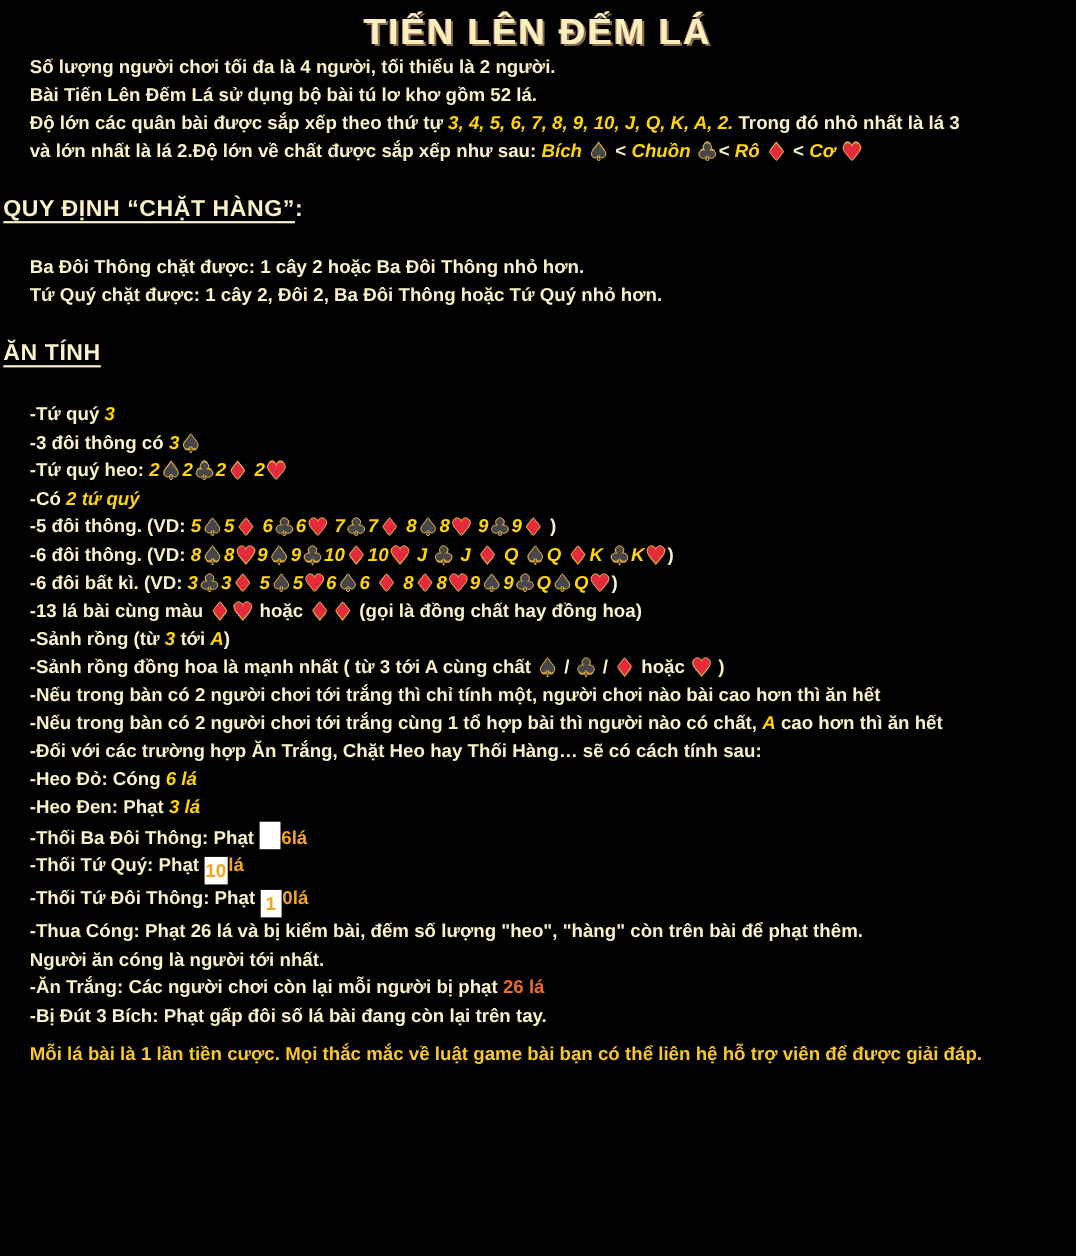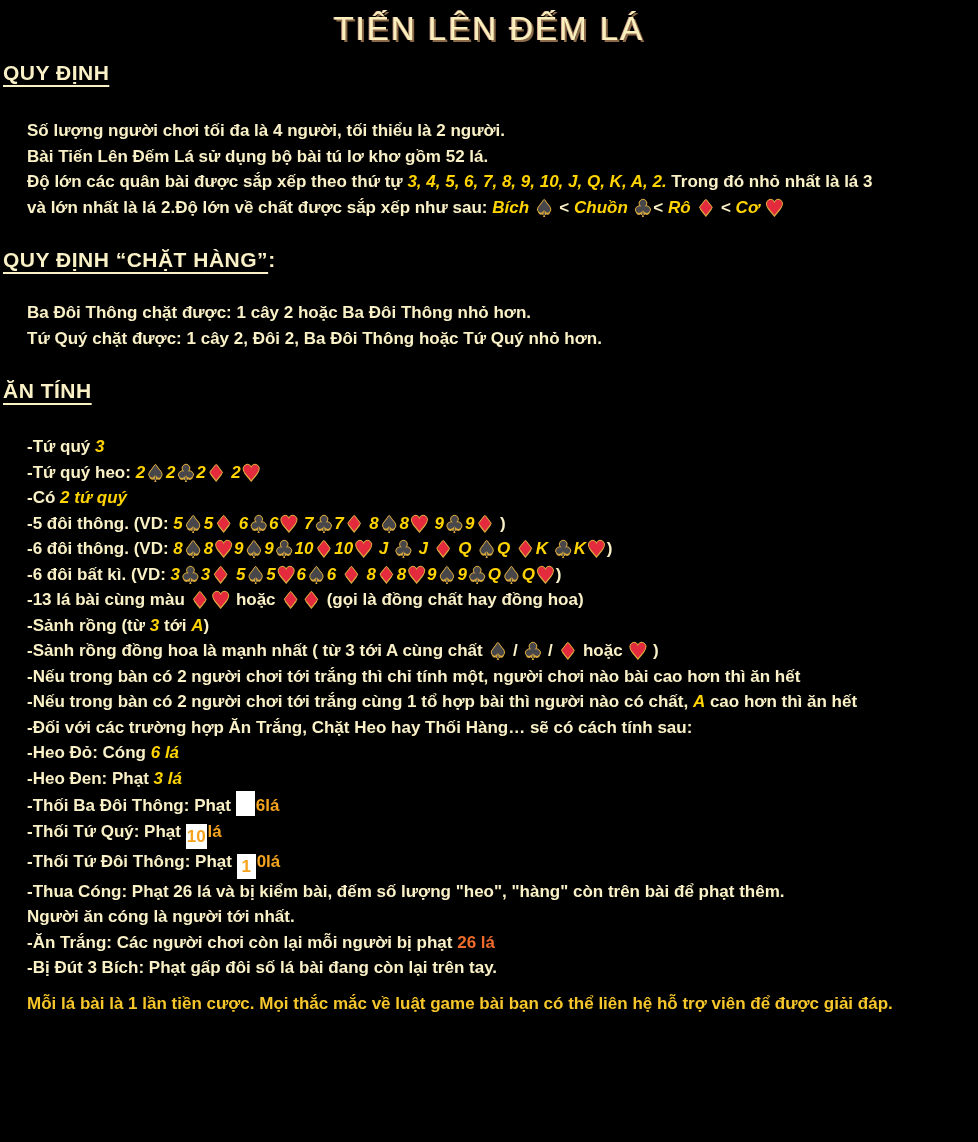--- a/index.html
+++ b/index.html
@@ -14,21 +14,21 @@
     font-weight:700;
   }
   .title{
     margin:10px 0 0;
     text-align:center;
     font-size:33px;
     line-height:38px;
     letter-spacing:2px;
     color:var(--title,#fbf0bd);
     text-shadow:2px 2px 0 var(--title-shadow,#8a6948), -1px 0 0 #caa08e;
-    font-weight:400;
+    font-weight:700;
   }
   h2.heading{
     font-size:21px;
     line-height:26px;
     color:var(--cream,#faf1c6);
     margin:27px 0 27px;
     letter-spacing:.5px;
   }
   .hu{
     text-decoration:underline;
@@ -80,34 +80,34 @@
     margin-right:1px;
   }
 </style>
 </head>
 <body>
 
 <div class="page" data-name="rules-page">
   <h1 class="title" data-name="page-title">TIẾN LÊN ĐẾM LÁ</h1>
   <main id="sections" data-name="rules-sections">
       <section data-name="section-quy-dinh">
-        <h2 class="heading" data-name="section-heading"><span class="hu" data-name="section-heading-text">QUY ĐỊNH</span></h2>
         <div class="line" data-name="rules-line"><span class="c" data-name="text-segment">Số lượng người chơi tối đa là 4 người, tối thiểu là 2 người.</span></div>
         <div class="line" data-name="rules-line"><span class="c" data-name="text-segment">Bài Tiến Lên Đếm Lá sử dụng bộ bài tú lơ khơ gồm 52 lá.</span></div>
         <div class="line" data-name="rules-line"><span class="c" data-name="text-segment">Độ lớn các quân bài được sắp xếp theo thứ tự </span><span class="g" data-name="highlight-text">3, 4, 5, 6, 7, 8, 9, 10, J, Q, K, A, 2.</span><span class="c" data-name="text-segment"> Trong đó nhỏ nhất là lá 3</span></div>
         <div class="line" data-name="rules-line"><span class="c" data-name="text-segment">và lớn nhất là lá 2.Độ lớn về chất được sắp xếp như sau: </span><span class="g" data-name="highlight-text">Bích </span><span class="suit dark" data-name="spade-icon">♠</span><span class="c" data-name="text-segment"> &lt; </span><span class="g" data-name="highlight-text">Chuồn </span><span class="suit dark" data-name="club-icon">♣</span><span class="c" data-name="text-segment">&lt; </span><span class="g" data-name="highlight-text">Rô </span><span class="suit red" data-name="diamond-icon">♦</span><span class="c" data-name="text-segment"> &lt; </span><span class="g" data-name="highlight-text">Cơ </span><span class="suit red" data-name="heart-icon">♥</span></div>
       </section>
       <section data-name="section-chat-hang">
         <h2 class="heading" data-name="section-heading"><span class="hu" data-name="section-heading-text">QUY ĐỊNH “CHẶT HÀNG”</span><span data-name="section-heading-suffix">:</span></h2>
         <div class="line" data-name="rules-line"><span class="c" data-name="text-segment">Ba Đôi Thông chặt được: 1 cây 2 hoặc Ba Đôi Thông nhỏ hơn.</span></div>
         <div class="line" data-name="rules-line"><span class="c" data-name="text-segment">Tứ Quý chặt được: 1 cây 2, Đôi 2, Ba Đôi Thông hoặc Tứ Quý nhỏ hơn.</span></div>
       </section>
       <section data-name="section-an-trang">
         <h2 class="heading" data-name="section-heading"><span class="hu" data-name="section-heading-text">ĂN TÍNH</span></h2>
         <div class="line" data-name="rules-line"><span class="c" data-name="text-segment">-Tứ quý </span><span class="g" data-name="highlight-text">3</span></div>
+        <div class="line" data-name="rules-line"><span class="c" data-name="text-segment">-3 đôi thông có </span><span class="g" data-name="highlight-text">3</span><span class="suit dark" data-name="spade-icon">♠</span></div>
         <div class="line" data-name="rules-line"><span class="c" data-name="text-segment">-Tứ quý heo: </span><span class="g" data-name="highlight-text">2</span><span class="suit dark" data-name="spade-icon">♠</span><span class="g" data-name="highlight-text">2</span><span class="suit dark" data-name="club-icon">♣</span><span class="g" data-name="highlight-text">2</span><span class="suit red" data-name="diamond-icon">♦</span><span class="g" data-name="highlight-text"> 2</span><span class="suit red" data-name="heart-icon">♥</span></div>
         <div class="line" data-name="rules-line"><span class="c" data-name="text-segment">-Có </span><span class="g" data-name="highlight-text">2 tứ quý</span></div>
         <div class="line" data-name="rules-line"><span class="c" data-name="text-segment">-5 đôi thông. (VD: </span><span class="g" data-name="highlight-text">5</span><span class="suit dark" data-name="spade-icon">♠</span><span class="g" data-name="highlight-text">5</span><span class="suit red" data-name="diamond-icon">♦</span><span class="g" data-name="highlight-text"> 6</span><span class="suit dark" data-name="club-icon">♣</span><span class="g" data-name="highlight-text">6</span><span class="suit red" data-name="heart-icon">♥</span><span class="g" data-name="highlight-text"> 7</span><span class="suit dark" data-name="club-icon">♣</span><span class="g" data-name="highlight-text">7</span><span class="suit red" data-name="diamond-icon">♦</span><span class="g" data-name="highlight-text"> 8</span><span class="suit dark" data-name="spade-icon">♠</span><span class="g" data-name="highlight-text">8</span><span class="suit red" data-name="heart-icon">♥</span><span class="g" data-name="highlight-text"> 9</span><span class="suit dark" data-name="club-icon">♣</span><span class="g" data-name="highlight-text">9</span><span class="suit red" data-name="diamond-icon">♦</span><span class="c" data-name="text-segment"> )</span></div>
         <div class="line" data-name="rules-line"><span class="c" data-name="text-segment">-6 đôi thông. (VD: </span><span class="g" data-name="highlight-text">8</span><span class="suit dark" data-name="spade-icon">♠</span><span class="g" data-name="highlight-text">8</span><span class="suit red" data-name="heart-icon">♥</span><span class="g" data-name="highlight-text">9</span><span class="suit dark" data-name="spade-icon">♠</span><span class="g" data-name="highlight-text">9</span><span class="suit dark" data-name="club-icon">♣</span><span class="g" data-name="highlight-text">10</span><span class="suit red" data-name="diamond-icon">♦</span><span class="g" data-name="highlight-text">10</span><span class="suit red" data-name="heart-icon">♥</span><span class="g" data-name="highlight-text"> J </span><span class="suit dark" data-name="club-icon">♣</span><span class="g" data-name="highlight-text"> J </span><span class="suit red" data-name="diamond-icon">♦</span><span class="g" data-name="highlight-text">  Q </span><span class="suit dark" data-name="spade-icon">♠</span><span class="g" data-name="highlight-text">Q </span><span class="suit red" data-name="diamond-icon">♦</span><span class="g" data-name="highlight-text">K </span><span class="suit dark" data-name="club-icon">♣</span><span class="g" data-name="highlight-text">K</span><span class="suit red" data-name="heart-icon">♥</span><span class="c" data-name="text-segment">)</span></div>
         <div class="line" data-name="rules-line"><span class="c" data-name="text-segment">-6 đôi bất kì. (VD:  </span><span class="g" data-name="highlight-text">3</span><span class="suit dark" data-name="club-icon">♣</span><span class="g" data-name="highlight-text">3</span><span class="suit red" data-name="diamond-icon">♦</span><span class="g" data-name="highlight-text"> 5</span><span class="suit dark" data-name="spade-icon">♠</span><span class="g" data-name="highlight-text">5</span><span class="suit red" data-name="heart-icon">♥</span><span class="g" data-name="highlight-text">6</span><span class="suit dark" data-name="spade-icon">♠</span><span class="g" data-name="highlight-text">6 </span><span class="suit red" data-name="diamond-icon">♦</span><span class="g" data-name="highlight-text"> 8</span><span class="suit red" data-name="diamond-icon">♦</span><span class="g" data-name="highlight-text">8</span><span class="suit red" data-name="heart-icon">♥</span><span class="g" data-name="highlight-text">9</span><span class="suit dark" data-name="spade-icon">♠</span><span class="g" data-name="highlight-text">9</span><span class="suit dark" data-name="club-icon">♣</span><span class="g" data-name="highlight-text">Q</span><span class="suit dark" data-name="spade-icon">♠</span><span class="g" data-name="highlight-text">Q</span><span class="suit red" data-name="heart-icon">♥</span><span class="c" data-name="text-segment">)</span></div>
         <div class="line" data-name="rules-line"><span class="c" data-name="text-segment">-13 lá bài cùng màu </span><span class="suit red" data-name="diamond-icon">♦</span><span class="suit red" data-name="heart-icon">♥</span><span class="c" data-name="text-segment"> hoặc </span><span class="suit red" data-name="diamond-icon">♦</span><span class="suit red" data-name="diamond-icon">♦</span><span class="c" data-name="text-segment"> (gọi là đồng chất hay đồng hoa)</span></div>
         <div class="line" data-name="rules-line"><span class="c" data-name="text-segment">-Sảnh rồng (từ </span><span class="g" data-name="highlight-text">3</span><span class="c" data-name="text-segment"> tới </span><span class="g" data-name="highlight-text">A</span><span class="c" data-name="text-segment">)</span></div>
         <div class="line" data-name="rules-line"><span class="c" data-name="text-segment">-Sảnh rồng đồng hoa là mạnh nhất ( từ 3 tới A cùng chất </span><span class="suit dark" data-name="spade-icon">♠</span><span class="c" data-name="text-segment"> / </span><span class="suit dark" data-name="club-icon">♣</span><span class="c" data-name="text-segment">  / </span><span class="suit red" data-name="diamond-icon">♦</span><span class="c" data-name="text-segment">  hoặc  </span><span class="suit red" data-name="heart-icon">♥</span><span class="c" data-name="text-segment"> )</span></div>
         <div class="line" data-name="rules-line"><span class="c" data-name="text-segment">-Nếu trong bàn có 2 người chơi tới trắng thì chỉ tính một, người chơi nào bài cao hơn thì ăn hết</span></div>
         <div class="line" data-name="rules-line"><span class="c" data-name="text-segment">-Nếu trong bàn có 2 người chơi tới trắng cùng 1 tổ hợp bài thì người nào có chất, </span><span class="g" data-name="highlight-text">A</span><span class="c" data-name="text-segment"> cao hơn thì ăn hết</span></div>

